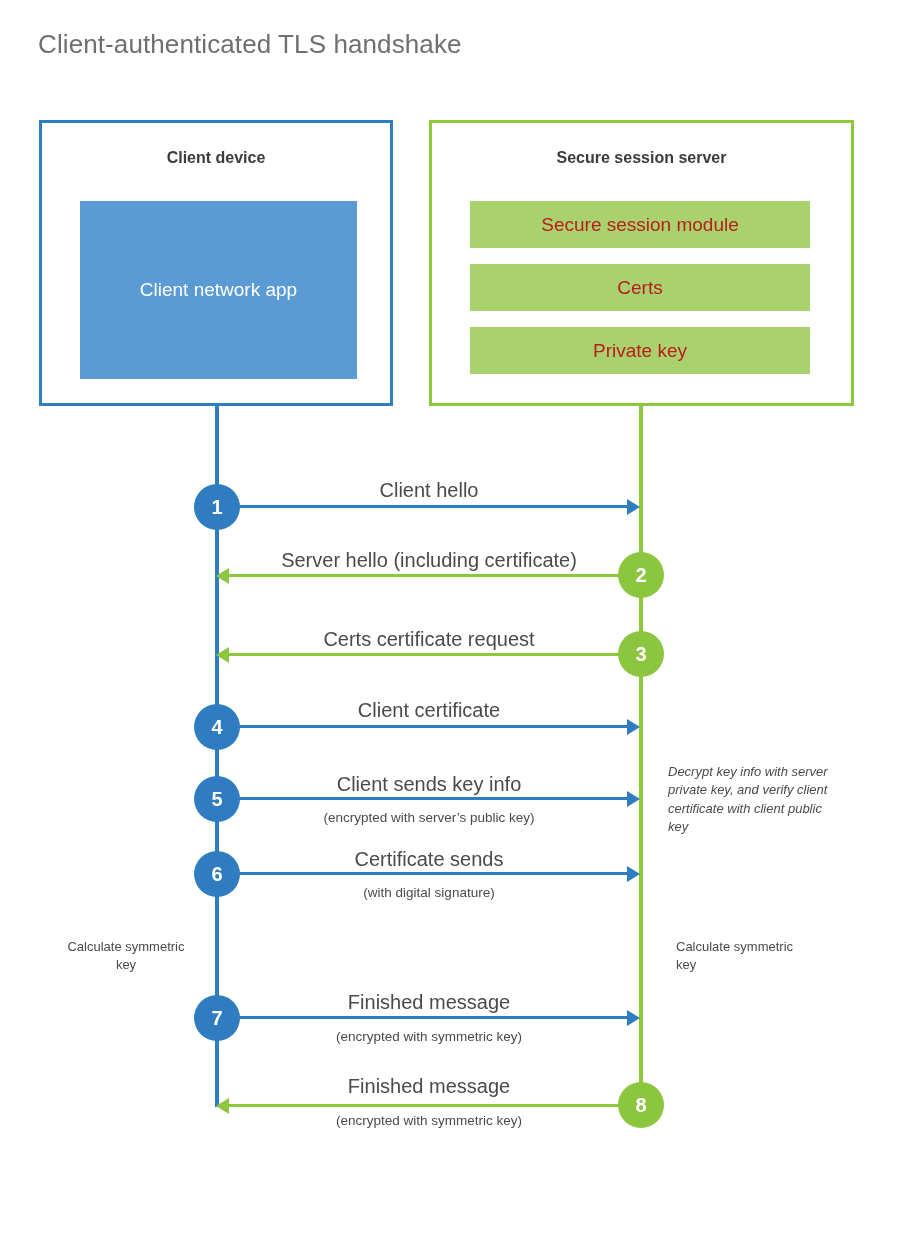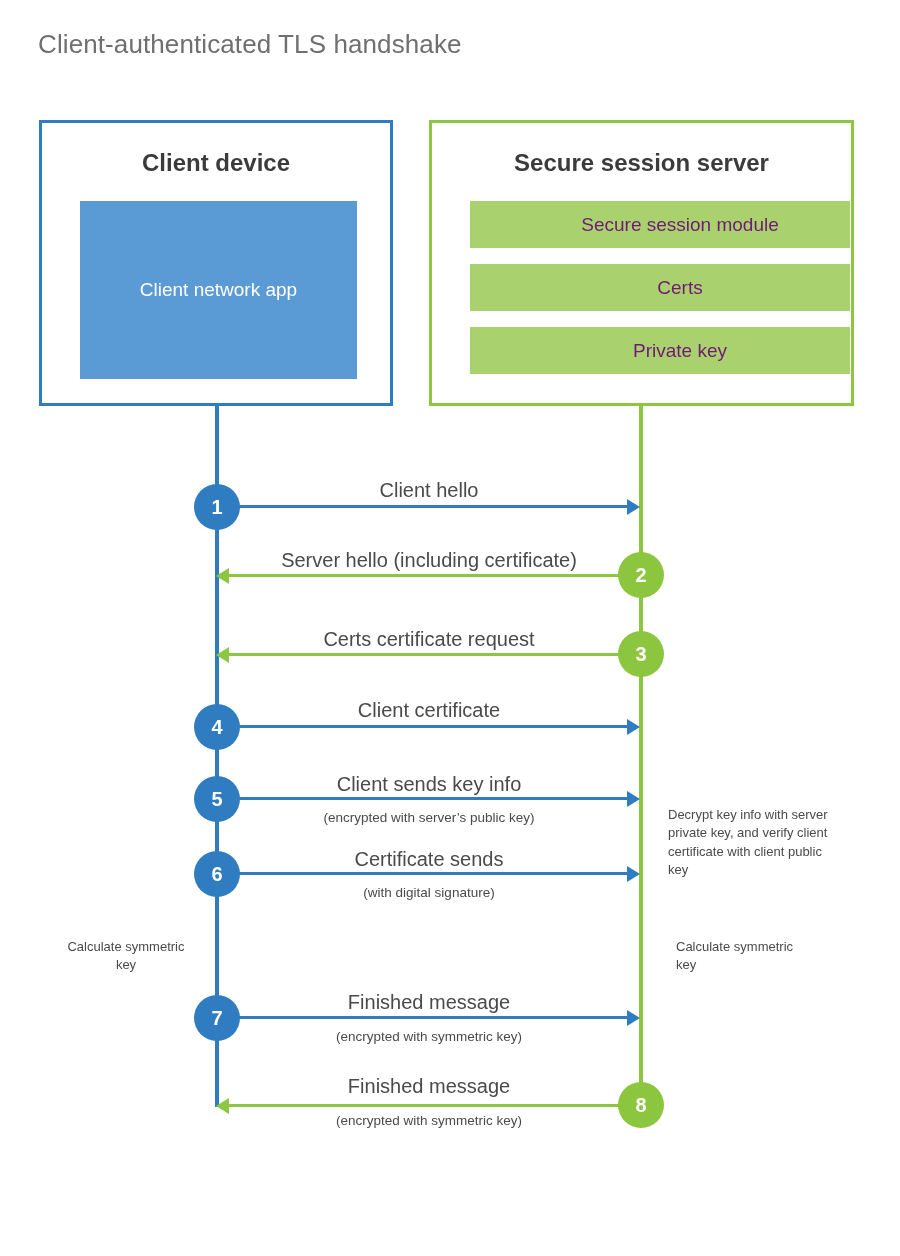--- a/index.html
+++ b/index.html
@@ -19,33 +19,33 @@
     color:#6f6f6f;letter-spacing:.1px;
     white-space:nowrap;
   }
 
   
   .party-box{position:absolute;background:#fff;box-sizing:border-box;}
   .party-box.client{left:39px;top:120px;width:354px;height:286px;border:3px solid #2f7cc0;}
   .party-box.server{left:429px;top:120px;width:425px;height:286px;border:3px solid #8dc63f;}
   .party-title{
     position:absolute;left:0;right:0;top:26px;
-    text-align:center;font-size:24px;font-weight:bold;color:#3b3b3b;
+    text-align:center;font-size:16px;font-weight:bold;color:#3b3b3b;
   }
   .app-block{
     position:absolute;left:38px;top:78px;width:277px;height:178px;
     background:#5b9bd5;color:#ffffff;
     display:flex;align-items:center;justify-content:center;text-align:center;
     font-size:19px;font-weight:300;line-height:1.35;
   }
   .svr-item{
     position:absolute;left:38px;width:340px;height:47px;
-    background:#a9d26f;color:#701a75;
+    background:#a9d26f;color:#b91c1c;
     display:flex;align-items:center;justify-content:center;
-    font-size:19px;font-weight:300;padding-left:40px;
+    font-size:19px;font-weight:300;
   }
   .svr-item.i0{top:78px;}
   .svr-item.i1{top:141px;}
   .svr-item.i2{top:204px;}
 
   
   .lifeline{position:absolute;width:4px;}
   .lifeline.client{left:215px;top:405px;height:702px;background:#2f7cc0;}
   .lifeline.server{left:639px;top:405px;height:702px;background:#8dc63f;}
 
@@ -158,19 +158,19 @@
   </div>
 
   <div class="msg">
     <div class="msg-label" style="left:217px;top:1075px;width:424px;">Finished message</div>
     <div class="arrow-line" style="left:229px;top:1104px;width:412px;background:#8dc63f;"></div>
     <div class="arrow-head left" style="left:216px;top:1098px;color:#8dc63f;"></div>
     <div class="msg-sub" style="left:217px;top:1113px;width:424px;">(encrypted with symmetric key)</div>
     <div class="circle green" style="left:618px;top:1082px;">8</div>
   </div>
 
-  <div class="note right" style="left:668px;top:806px;width:175px;">Decrypt key info with server private key, and verify client certificate with client public key</div>
+  <div class="note right" style="left:668px;top:763px;width:175px;font-style:italic;">Decrypt key info with server private key, and verify client certificate with client public key</div>
 
   <div class="note left" style="left:66px;top:938px;width:120px;">Calculate symmetric key</div>
 
   <div class="note right" style="left:676px;top:938px;width:130px;">Calculate symmetric key</div>
 
 </div>
 
 </body></html>

